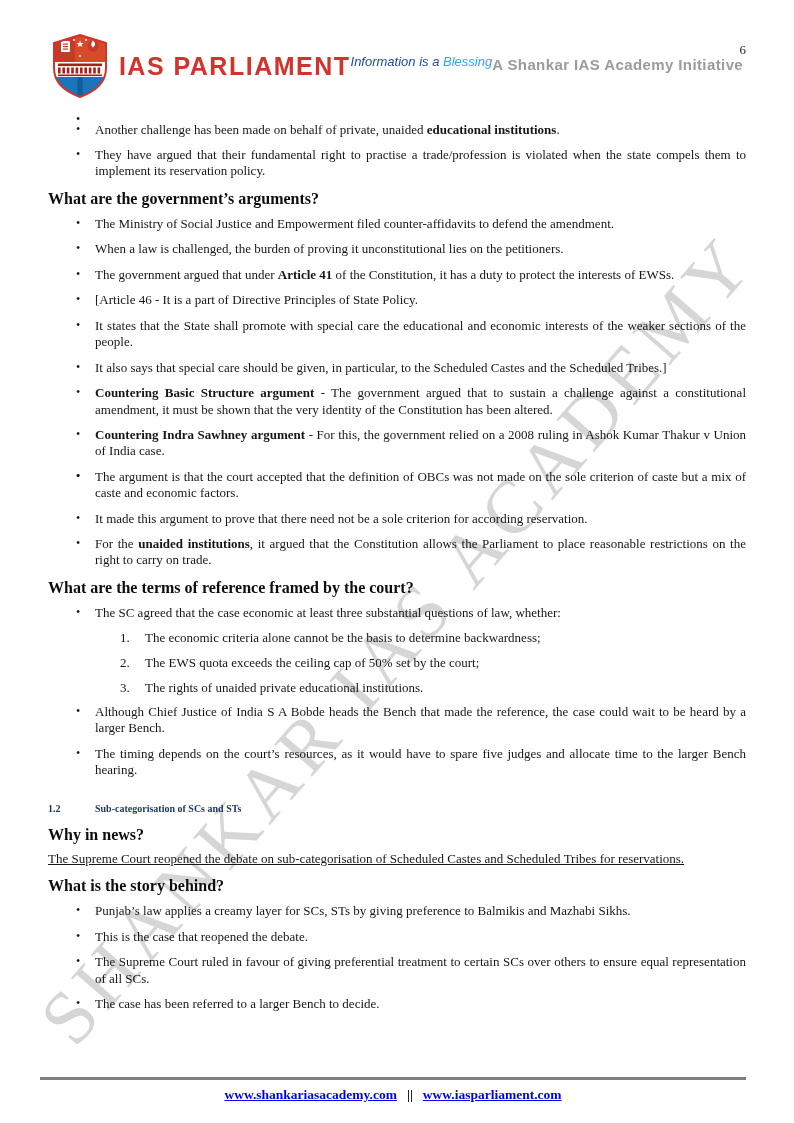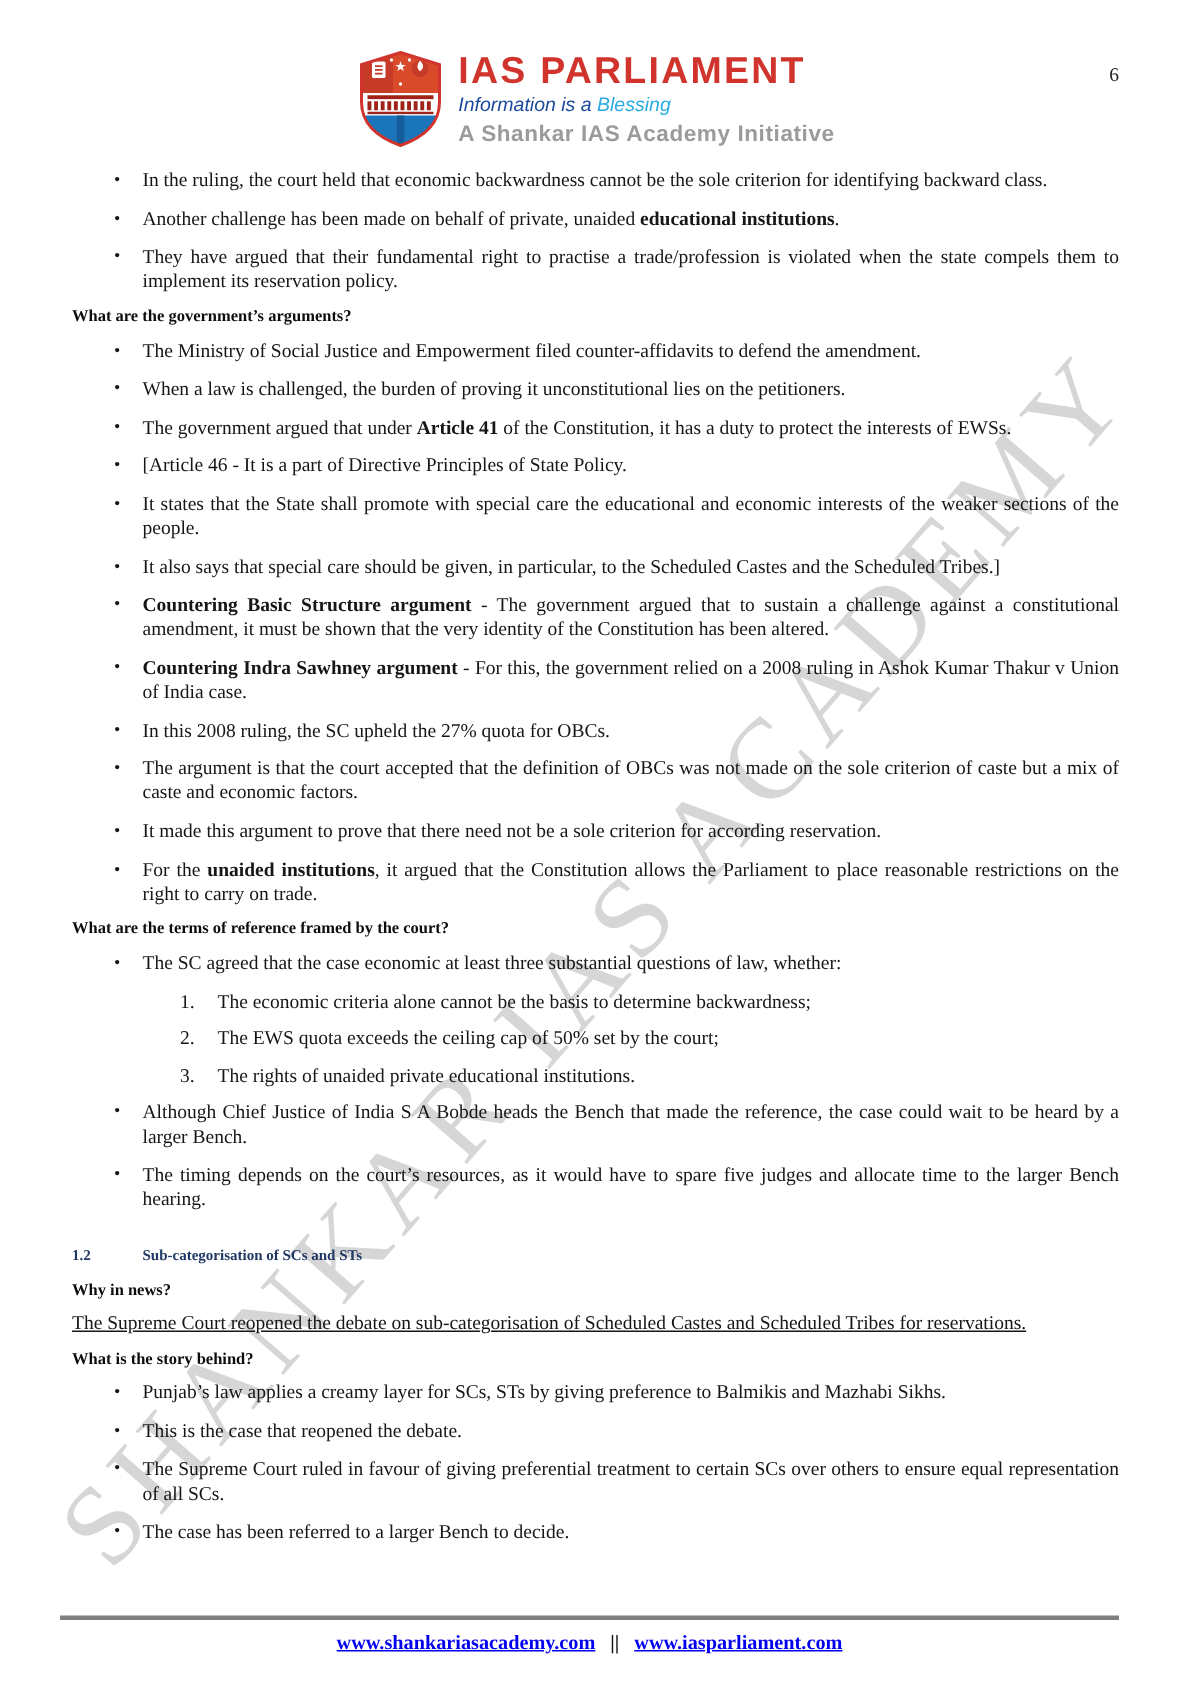--- a/index.html
+++ b/index.html
@@ -30,21 +30,21 @@
   
   .page-number {
     position: absolute; top: 42px; right: 48px;
     font-size: 13px; color: #222; z-index: 2;
   }
   .header {
     position: absolute; top: 34px; left: 0; right: 0;
     display: flex; justify-content: center; z-index: 2;
   }
   .logo { display: flex; align-items: center; gap: 10px; }
-  .logo-text { display: flex; flex-direction: column; }
+  .logo-text { display: flex; }
   .logo-title {
     font-family: "Liberation Sans", sans-serif;
     font-size: 25px; font-weight: bold;
     letter-spacing: 1.5px;
     color: var(--accent-red, #d0342c);
     line-height: 1.05;
   }
   .logo-tagline {
     font-family: "Liberation Sans", sans-serif;
     font-size: 13px; font-weight: normal; font-style: italic;
@@ -59,21 +59,21 @@
     letter-spacing: 0.4px; margin-top: 3px;
   }
 
   
   .doc-body {
     position: absolute; left: 48px; right: 48px; top: 112px;
     z-index: 1;
     font-size: 13px; line-height: 1.24;
   }
   .q-heading {
-    font-weight: bold; font-size: 11px;
+    font-weight: bold; font-size: 16px;
     margin: 9px 0 7px 0; color: #0d0d0d;
   }
   .section-heading {
     display: flex; margin: 25px 0 9px 0;
     color: var(--navy, #1f3864);
     font-weight: bold; font-size: 10px;
   }
   .section-number { width: 47px; flex: 0 0 47px; }
   .para { text-align: justify; margin-bottom: 9px; text-decoration: underline; }
   .bullet-item {
@@ -156,33 +156,33 @@
         <div class="logo-title">IAS PARLIAMENT</div>
         <div class="logo-tagline">
           <span class="tagline-dark">Information is a </span><span class="tagline-light">Blessing</span>
         </div>
         <div class="logo-subtitle">A Shankar IAS Academy Initiative</div>
       </div>
     </div>
   </header>
 
   <main class="doc-body">
-      <div class="bullet-item"><span class="bullet-marker">•</span><span class="item-text"><span>In the ruling, the court held that economic backwardness cannot be the sole criterion for identifying backward class.</span></span></div>
+      <div class="bullet-item"><span class="bullet-marker">•</span></div>
       <div class="bullet-item"><span class="bullet-marker">•</span><span class="item-text"><span>Another challenge has been made on behalf of private, unaided </span><span class="bold">educational institutions</span><span>.</span></span></div>
       <div class="bullet-item"><span class="bullet-marker">•</span><span class="item-text"><span>They have argued that their fundamental right to practise a trade/profession is violated when the state compels them to implement its reservation policy.</span></span></div>
       <div class="q-heading">What are the government’s arguments?</div>
       <div class="bullet-item"><span class="bullet-marker">•</span><span class="item-text"><span>The Ministry of Social Justice and Empowerment filed counter-affidavits to defend the amendment.</span></span></div>
       <div class="bullet-item"><span class="bullet-marker">•</span><span class="item-text"><span>When a law is challenged, the burden of proving it unconstitutional lies on the petitioners.</span></span></div>
       <div class="bullet-item"><span class="bullet-marker">•</span><span class="item-text"><span>The government argued that under </span><span class="bold">Article 41</span><span> of the Constitution, it has a duty to protect the interests of EWSs.</span></span></div>
       <div class="bullet-item"><span class="bullet-marker">•</span><span class="item-text"><span>[Article 46 - It is a part of Directive Principles of State Policy.</span></span></div>
       <div class="bullet-item"><span class="bullet-marker">•</span><span class="item-text"><span>It states that the State shall promote with special care the educational and economic interests of the weaker sections of the people.</span></span></div>
       <div class="bullet-item"><span class="bullet-marker">•</span><span class="item-text"><span>It also says that special care should be given, in particular, to the Scheduled Castes and the Scheduled Tribes.]</span></span></div>
       <div class="bullet-item"><span class="bullet-marker">•</span><span class="item-text"><span class="bold">Countering Basic Structure argument</span><span> - The government argued that to sustain a challenge against a constitutional amendment, it must be shown that the very identity of the Constitution has been altered.</span></span></div>
       <div class="bullet-item"><span class="bullet-marker">•</span><span class="item-text"><span class="bold">Countering Indra Sawhney argument</span><span> - For this, the government relied on a 2008 ruling in Ashok Kumar Thakur v Union of India case.</span></span></div>
-      <div class="bullet-item"><span class="bullet-marker">•</span><span class="item-text"><span>In this 2008 ruling, the SC upheld the 27% quota for OBCs.</span></span></div>
+      <div class="bullet-item"><span class="bullet-marker">•</span></div>
       <div class="bullet-item"><span class="bullet-marker">•</span><span class="item-text"><span>The argument is that the court accepted that the definition of OBCs was not made on the sole criterion of caste but a mix of caste and economic factors.</span></span></div>
       <div class="bullet-item"><span class="bullet-marker">•</span><span class="item-text"><span>It made this argument to prove that there need not be a sole criterion for according reservation.</span></span></div>
       <div class="bullet-item"><span class="bullet-marker">•</span><span class="item-text"><span>For the </span><span class="bold">unaided institutions</span><span>, it argued that the Constitution allows the Parliament to place reasonable restrictions on the right to carry on trade.</span></span></div>
       <div class="q-heading">What are the terms of reference framed by the court?</div>
       <div class="bullet-item"><span class="bullet-marker">•</span><span class="item-text"><span>The SC agreed that the case economic at least three substantial questions of law, whether:</span></span></div>
       <div class="numbered-item"><span class="number-marker">1.</span><span class="item-text"><span>The economic criteria alone cannot be the basis to determine backwardness;</span></span></div>
       <div class="numbered-item"><span class="number-marker">2.</span><span class="item-text"><span>The EWS quota exceeds the ceiling cap of 50% set by the court;</span></span></div>
       <div class="numbered-item"><span class="number-marker">3.</span><span class="item-text"><span>The rights of unaided private educational institutions.</span></span></div>
       <div class="bullet-item"><span class="bullet-marker">•</span><span class="item-text"><span>Although Chief Justice of India S A Bobde heads the Bench that made the reference, the case could wait to be heard by a larger Bench.</span></span></div>
       <div class="bullet-item"><span class="bullet-marker">•</span><span class="item-text"><span>The timing depends on the court’s resources, as it would have to spare five judges and allocate time to the larger Bench hearing.</span></span></div>

